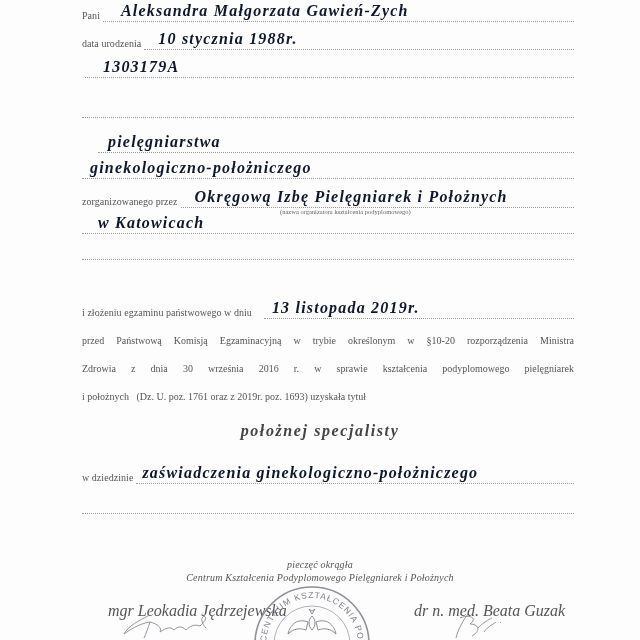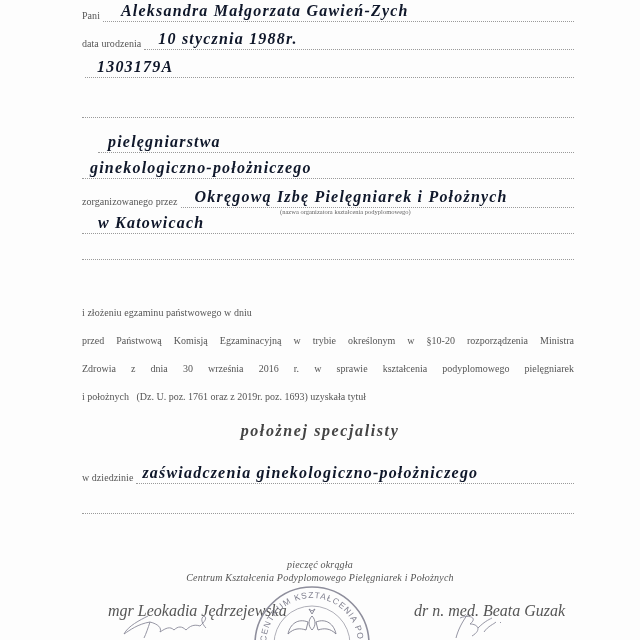--- a/index.html
+++ b/index.html
@@ -114,21 +114,21 @@
 
 <div class="row" style="top:30px;">
   <span class="label">data urodzenia</span>
   <span class="fill">
     <span class="val" style="margin-left:14px;">10 stycznia 1988r.</span>
   </span>
 </div>
 
 <div class="row" style="top:58px;">
   <span class="fill">
-    <span class="val" style="margin-left:12px;">1303179A</span>
+    <span class="val" style="margin-left:18px;">1303179A</span>
   </span>
 </div>
 <div class="dotline" style="top:117px;"></div>
 
 <div class="row" style="top:133px;">
   <span class="fill" style="margin-left:16px;">
     <span class="val" style="margin-left:10px;">pielęgniarstwa</span>
   </span>
 </div>
 <div class="row" style="top:159px;">
@@ -146,20 +146,23 @@
 <div class="sublabel" style="left:280px; top:208px;">(nazwa organizatora kształcenia podyplomowego)</div>
 <div class="row" style="top:214px;">
   <span class="fill" style="margin-left:0;">
     <span class="val" style="margin-left:16px;">w Katowicach</span>
   </span>
 </div>
 <div class="dotline" style="top:259px;"></div>
 
 <div class="row" style="top:299px;">
   <span class="label">i złożeniu egzaminu państwowego w dniu</span>
+  <span class="fill" style="margin-left:12px;">
+    <span class="val" style="margin-left:8px;">13 listopada 2019r.</span>
+  </span>
 </div>
 
 <div class="para" style="top:336px;">przed Państwową Komisją Egzaminacyjną w trybie określonym w §10-20 rozporządzenia Ministra</div>
 <div class="para" style="top:364px;">Zdrowia z dnia 30 września 2016 r. w sprawie kształcenia podyplomowego pielęgniarek</div>
 <div class="para last" style="top:392px; white-space:pre;">i położnych   (Dz. U. poz. 1761 oraz z 2019r. poz. 1693) uzyskała tytuł</div>
 
 <div class="title">położnej specjalisty</div>
 
 <div class="row" style="top:464px;">
   <span class="label">w dziedzinie</span>

